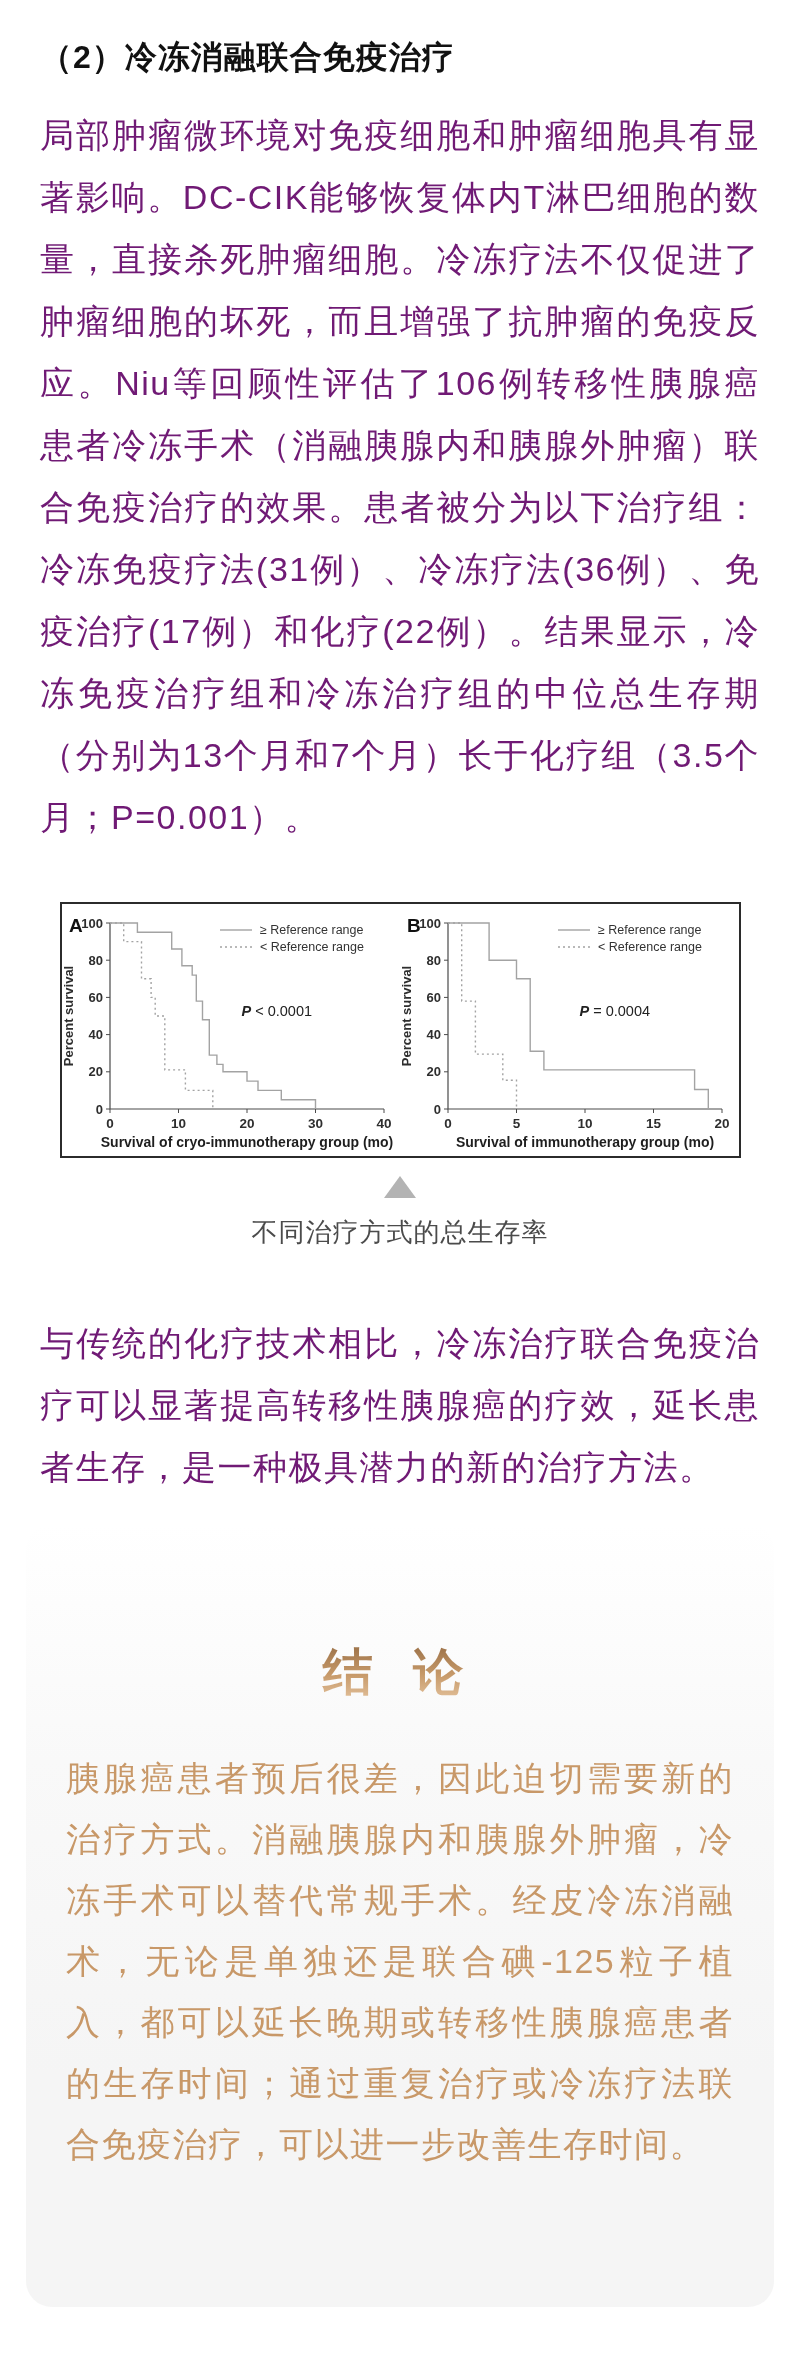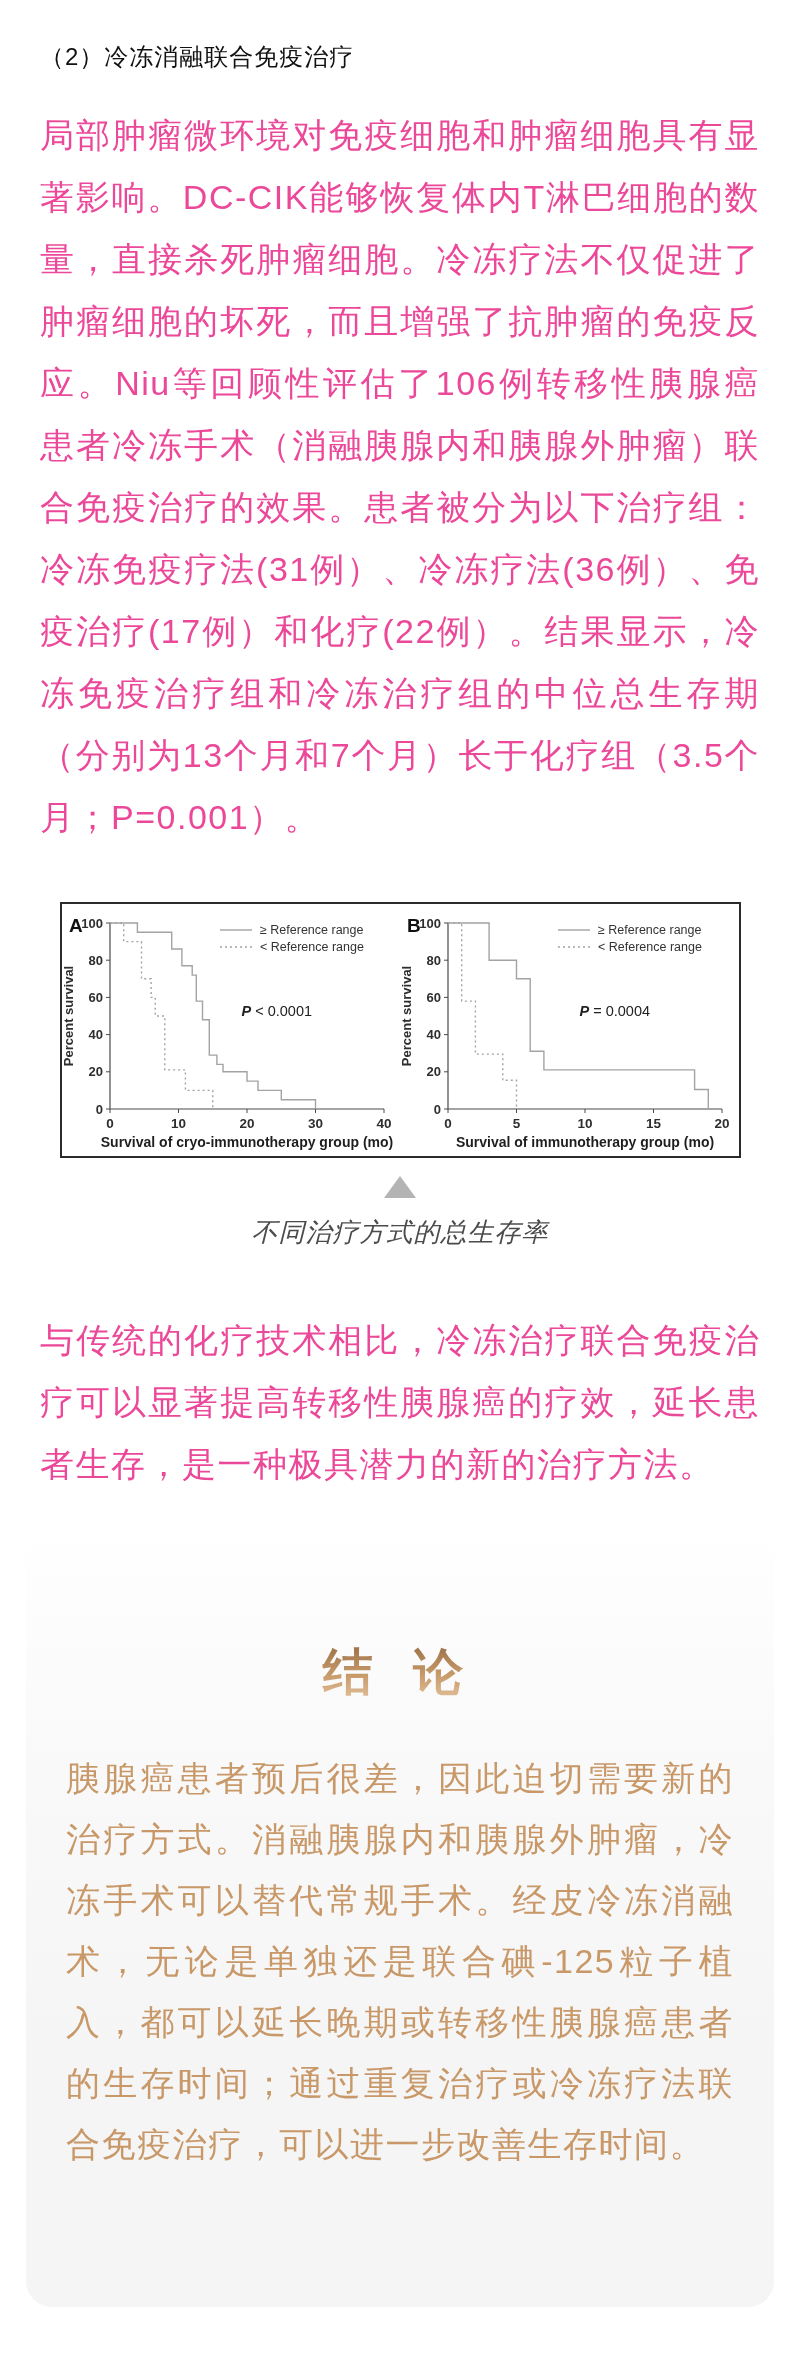--- a/index.html
+++ b/index.html
@@ -1,33 +1,33 @@
 <!DOCTYPE html>
 <html lang="zh"><head>
 <meta charset="utf-8">
 <style>
   html,body{margin:0;padding:0;background:#ffffff;}
   .page{width:800px;min-height:2353px;margin:0 auto;background:#ffffff;
         font-family:"Liberation Sans", sans-serif;color:#222;box-sizing:border-box;
         padding-top:36px;overflow:hidden;}
-  .section-heading{margin:0 40px 26px 40px;font-size:24px;line-height:42px;
-        font-weight:normal;color:#111;letter-spacing:1px;}
+  .section-heading{margin:0 40px 26px 40px;font-size:32px;line-height:42px;
+        font-weight:bold;color:#111;letter-spacing:1px;}
   .para{margin:0 40px;font-size:34px;line-height:62px;letter-spacing:1.5px;
-        text-align:justify;text-justify:inter-ideograph;color:#ec4899;}
+        text-align:justify;text-justify:inter-ideograph;color:#701a75;}
   .figure{margin:54px 0 0 60px;width:677px;border:2px solid #2b2b2b;background:#fff;
         display:flex;flex-direction:row;box-sizing:content-box;}
   .figure svg{display:block;}
   .fig-arrow{width:0;height:0;border-left:16px solid transparent;
         border-right:16px solid transparent;border-bottom:22px solid #b3b3b3;
         margin:18px auto 0 auto;}
   .caption-title{margin:12px 40px 0 40px;text-align:center;font-size:26px;
-        line-height:44px;color:#4b4b4b;letter-spacing:1px;font-style:italic;}
+        line-height:44px;color:#4b4b4b;letter-spacing:1px;}
   .caption-detail{margin:0 40px;text-align:center;font-size:26px;line-height:44px;
         color:#4b4b4b;letter-spacing:1px;}
-  .para2{margin-top:58px;font-family:Liberation Mono, monospace;}
+  .para2{margin-top:58px;}
   .conclusion-card{margin:26px auto 0 auto;width:748px;box-sizing:border-box;
         border-radius:26px;background:linear-gradient(180deg,#ffffff 0%,#f9f9f9 30%,#f5f5f5 70%,#f5f5f5 100%);
         padding:120px 26px 132px 26px;}
   .conclusion-heading{margin:0;text-align:center;font-family:"Liberation Serif", serif;
         font-weight:bold;font-size:50px;line-height:56px;letter-spacing:14px;
         color:#b98c5d;
         background:linear-gradient(180deg,#9a7047 0%,#c79a6a 55%,#e2c09a 100%);
         -webkit-background-clip:text;background-clip:text;-webkit-text-fill-color:transparent;}
   .conclusion-body{margin:48px 14px 0 14px;font-size:34px;line-height:61px;
         letter-spacing:1.5px;text-align:justify;text-justify:inter-ideograph;color:#c89868;}

